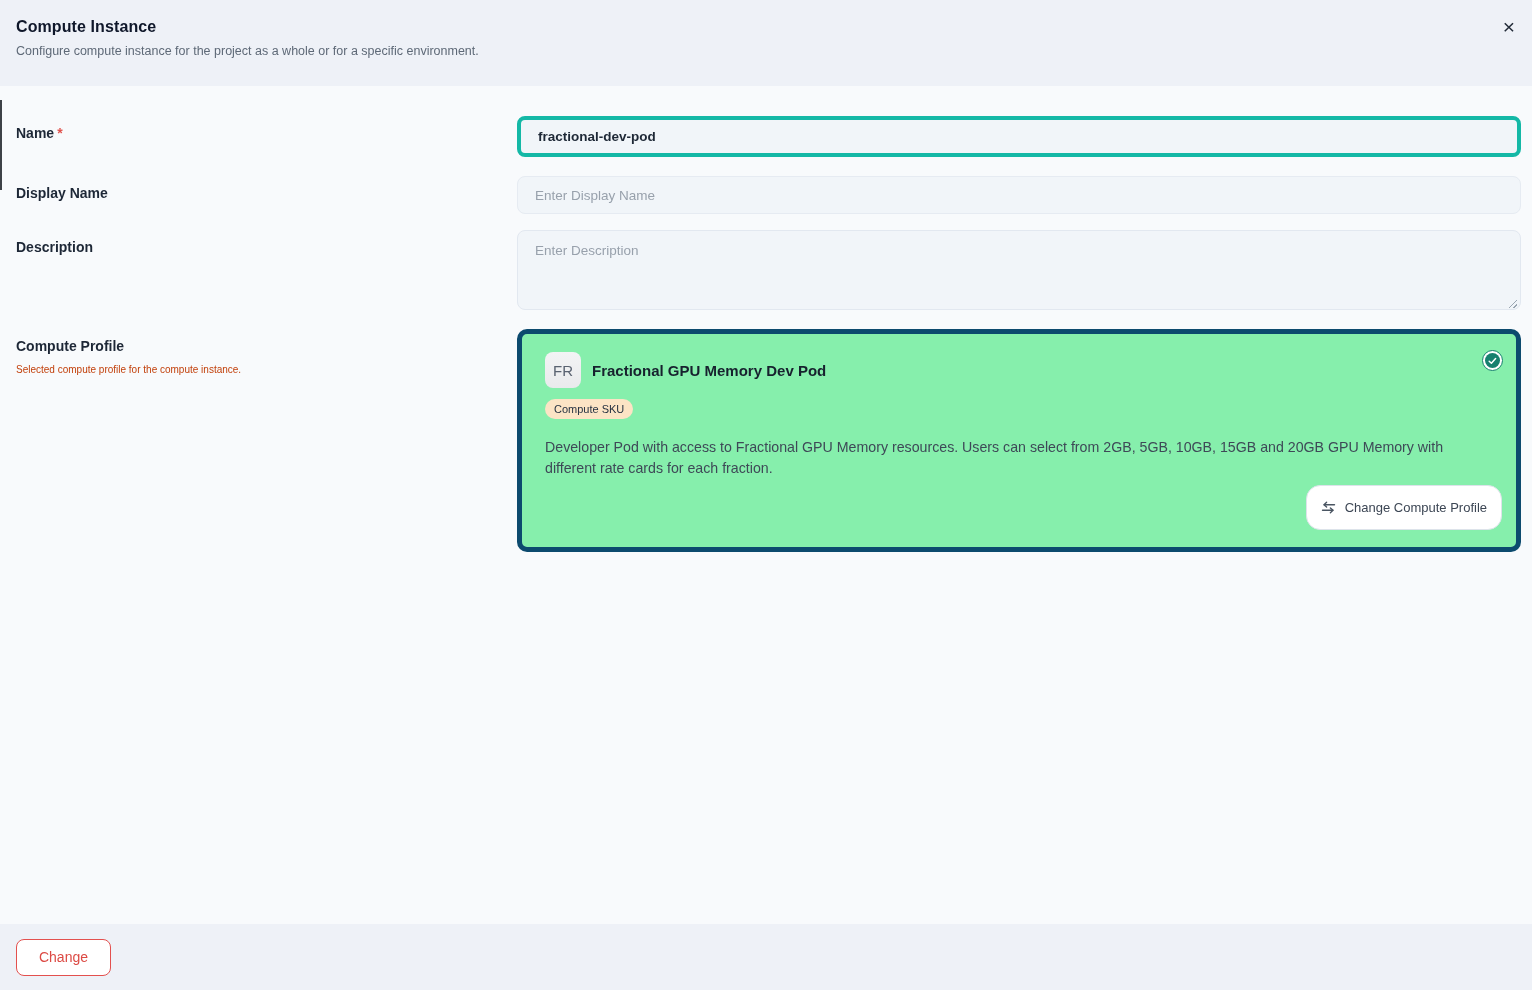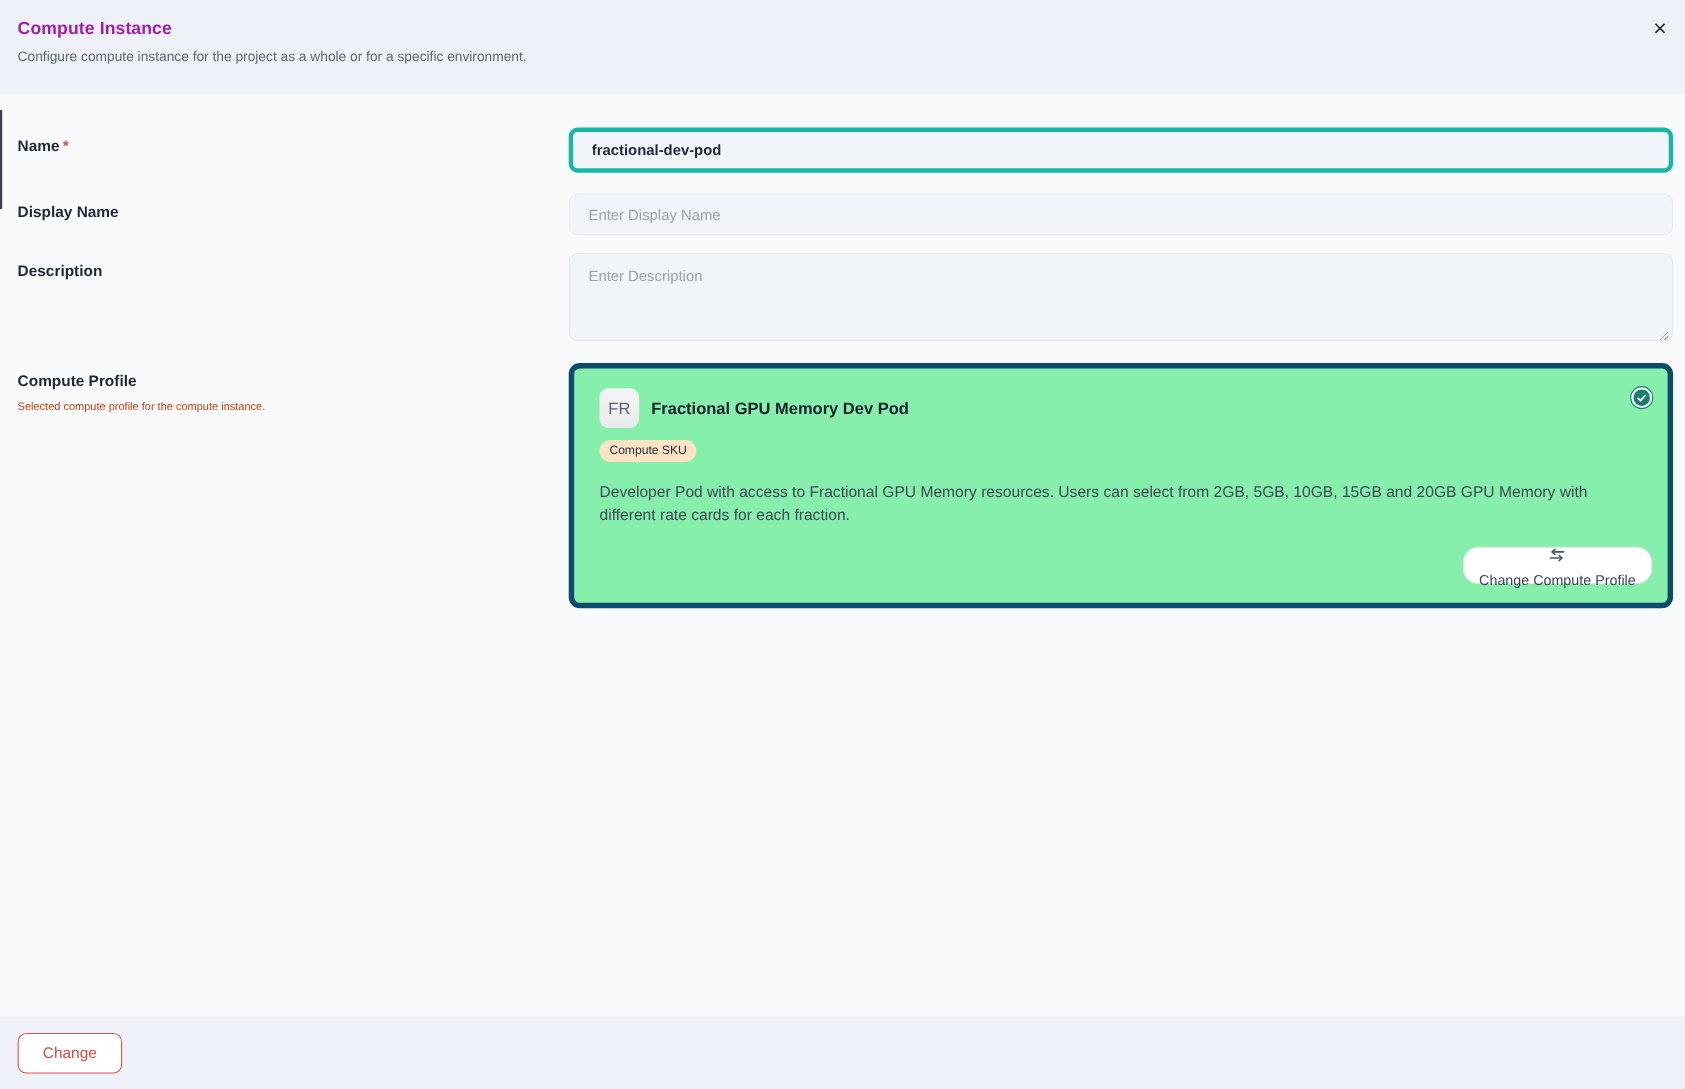--- a/index.html
+++ b/index.html
@@ -15,21 +15,21 @@
 
   
   .panel-header {
     background: #eef1f7;
     height: 86px;
     flex: 0 0 86px;
     padding: 18px 16px 0 16px;
     position: relative;
   }
   .page-title {
-    font-size: 16px; font-weight: 700; color: #a21caf; letter-spacing: .1px;
+    font-size: 16px; font-weight: 700; color: #0f172a; letter-spacing: .1px;
   }
   .page-subtitle {
     margin-top: 8px; font-size: 12.5px; color: #5e6977;
   }
   .close-btn {
     position: absolute; top: 12px; right: 8px;
     width: 30px; height: 30px;
     background: transparent; border: none;
     font-size: 21px; line-height: 28px; color: #222b38;
     cursor: pointer; padding: 0;
@@ -133,30 +133,29 @@
     background: #ffffff;
     display: flex; align-items: center; justify-content: center;
   }
   .selected-check .inner {
     width: 15px; height: 15px; border-radius: 50%;
     background: #17806F;
     display: flex; align-items: center; justify-content: center;
   }
   .change-btn {
     position: absolute; right: 14px; bottom: 17px;
-    height: 34px;
+    height: 45px;
     display: flex; align-items: center; gap: 9px;
     background: #ffffff;
     border: 1px solid #dde3ea;
     border-radius: 14px;
     padding: 0 14px;
     font-family: "Liberation Sans", sans-serif;
     font-size: 13px; color: #3c4654;
     cursor: pointer;
-    flex-direction: column;
   }
 
   
   .panel-footer {
     flex: 0 0 66px;
     background: #eef1f7;
     display: flex; align-items: center;
     padding-left: 16px; gap: 22px;
   }
   .cancel-btn {

